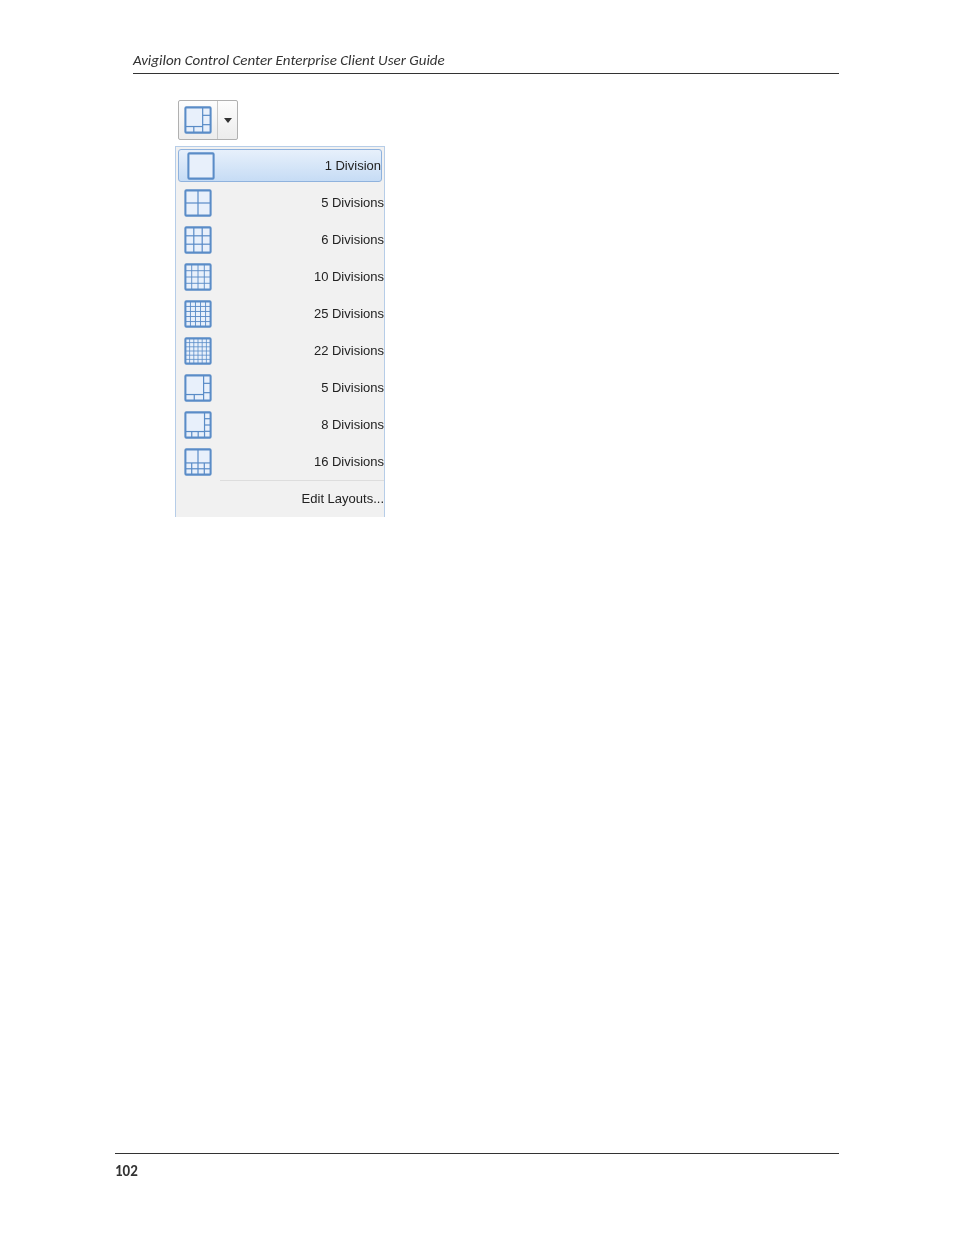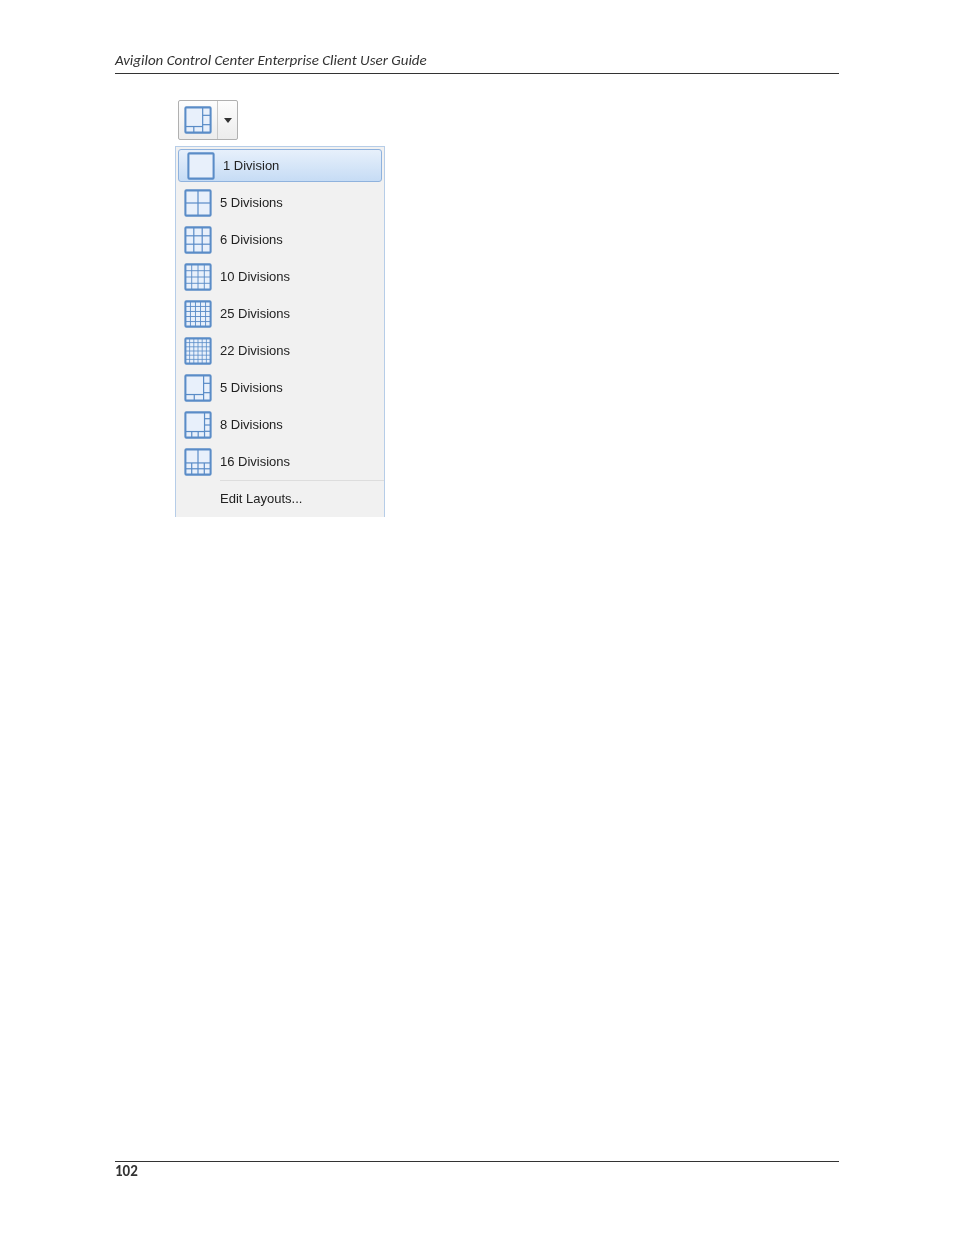--- a/index.html
+++ b/index.html
@@ -14,20 +14,21 @@
     width: 954px;
     height: 1235px;
     position: relative;
     box-sizing: border-box;
     padding: 50px 115px 40px 115px;
   }
   .header-line {
     border-bottom: 1.5px solid #333;
     padding-bottom: 4px;
     margin-bottom: 24px;
+    margin-left: 18px;
   }
   .header-title {
     font-style: italic;
     font-weight: 500;
     font-size: 15px;
     color: #333;
   }
   .figure {
     margin-left: 60px;
     width: 212px;
@@ -83,20 +84,21 @@
     background: #f1f1f1;
     width: 210px;
     box-sizing: border-box;
   }
   .menu-item {
     display: flex;
     align-items: center;
     height: 37px;
     box-sizing: border-box;
     position: relative;
+    justify-content: space-between;
   }
   .menu-item.separator-above::before {
     content: "";
     position: absolute;
     left: 44px;
     right: 0;
     top: 0;
     border-top: 1px solid #ddd;
   }
   .menu-item.selected {
@@ -133,21 +135,21 @@
   }
   .layicon.dense line { stroke-width: 1; }
   .layicon.denser line { stroke-width: 0.85; }
 
   .footer {
     position: absolute;
     left: 115px;
     right: 115px;
     bottom: 55px;
     border-top: 1.5px solid #333;
-    padding-top: 0;
+    padding-top: 8px;
     font-size: 15px;
     font-weight: 700;
     color: #333;
   }
 </style>
 </head>
 <body>
 
 <div class="page">
 

